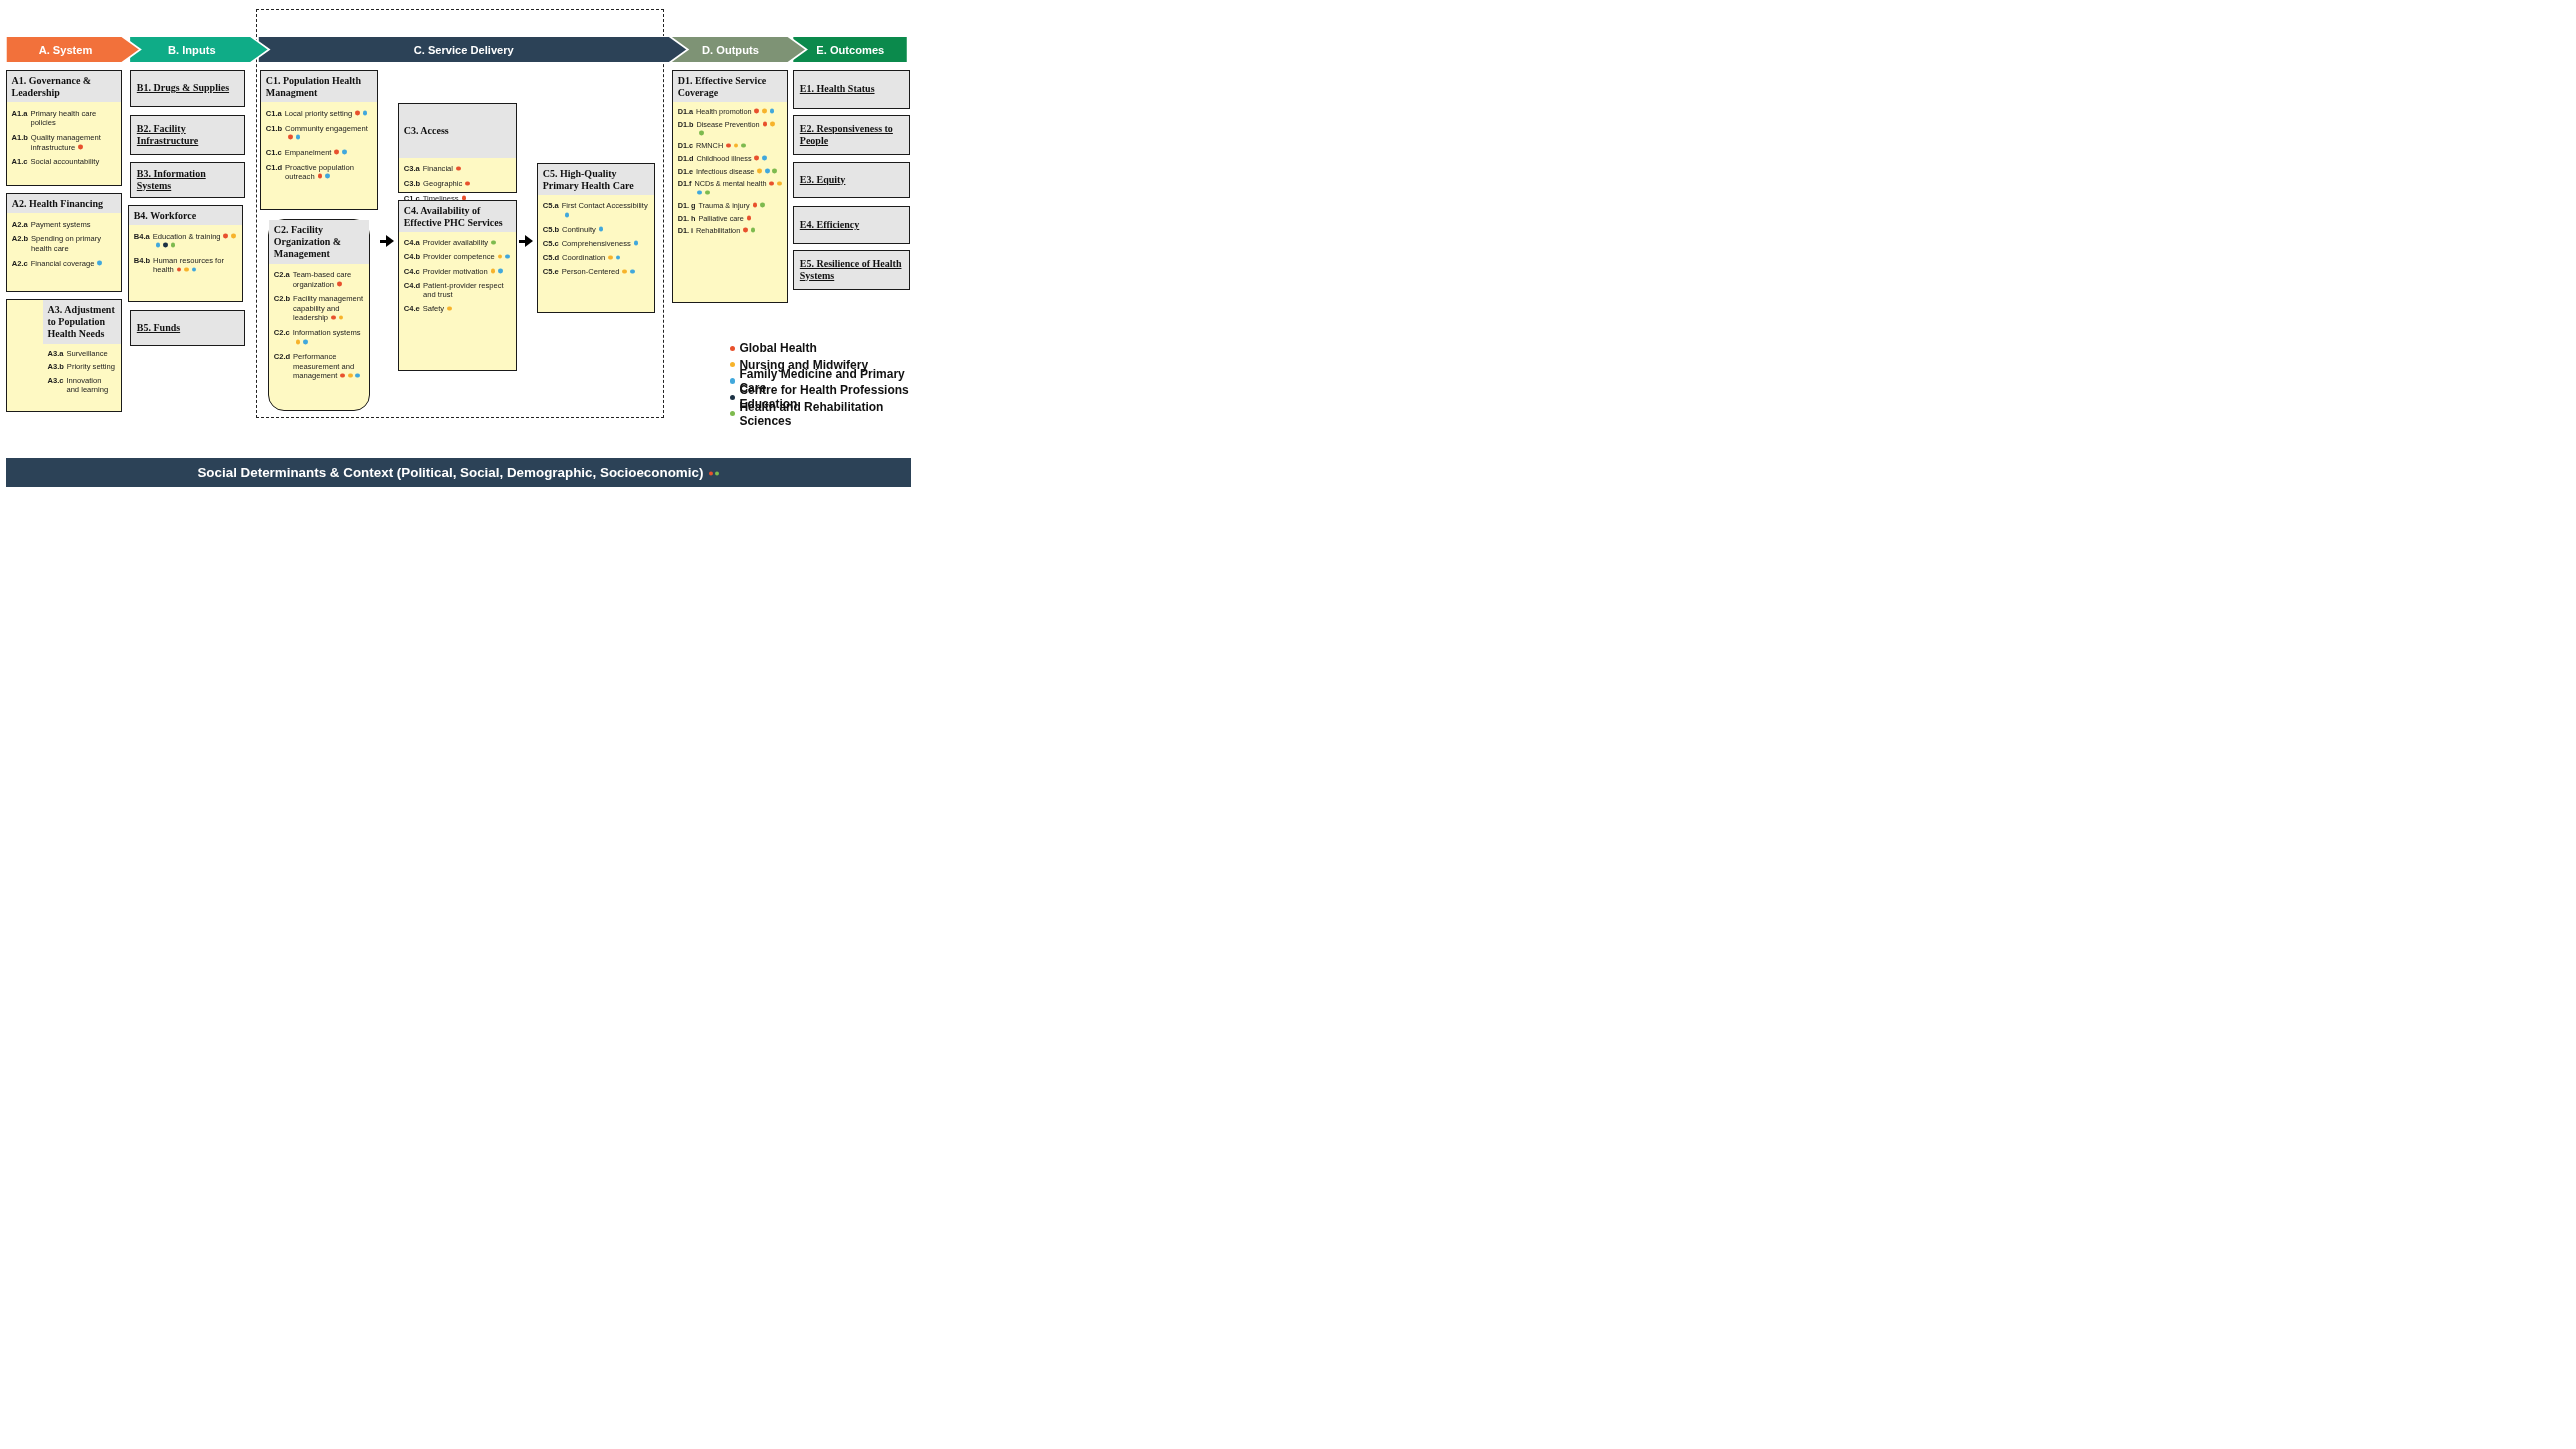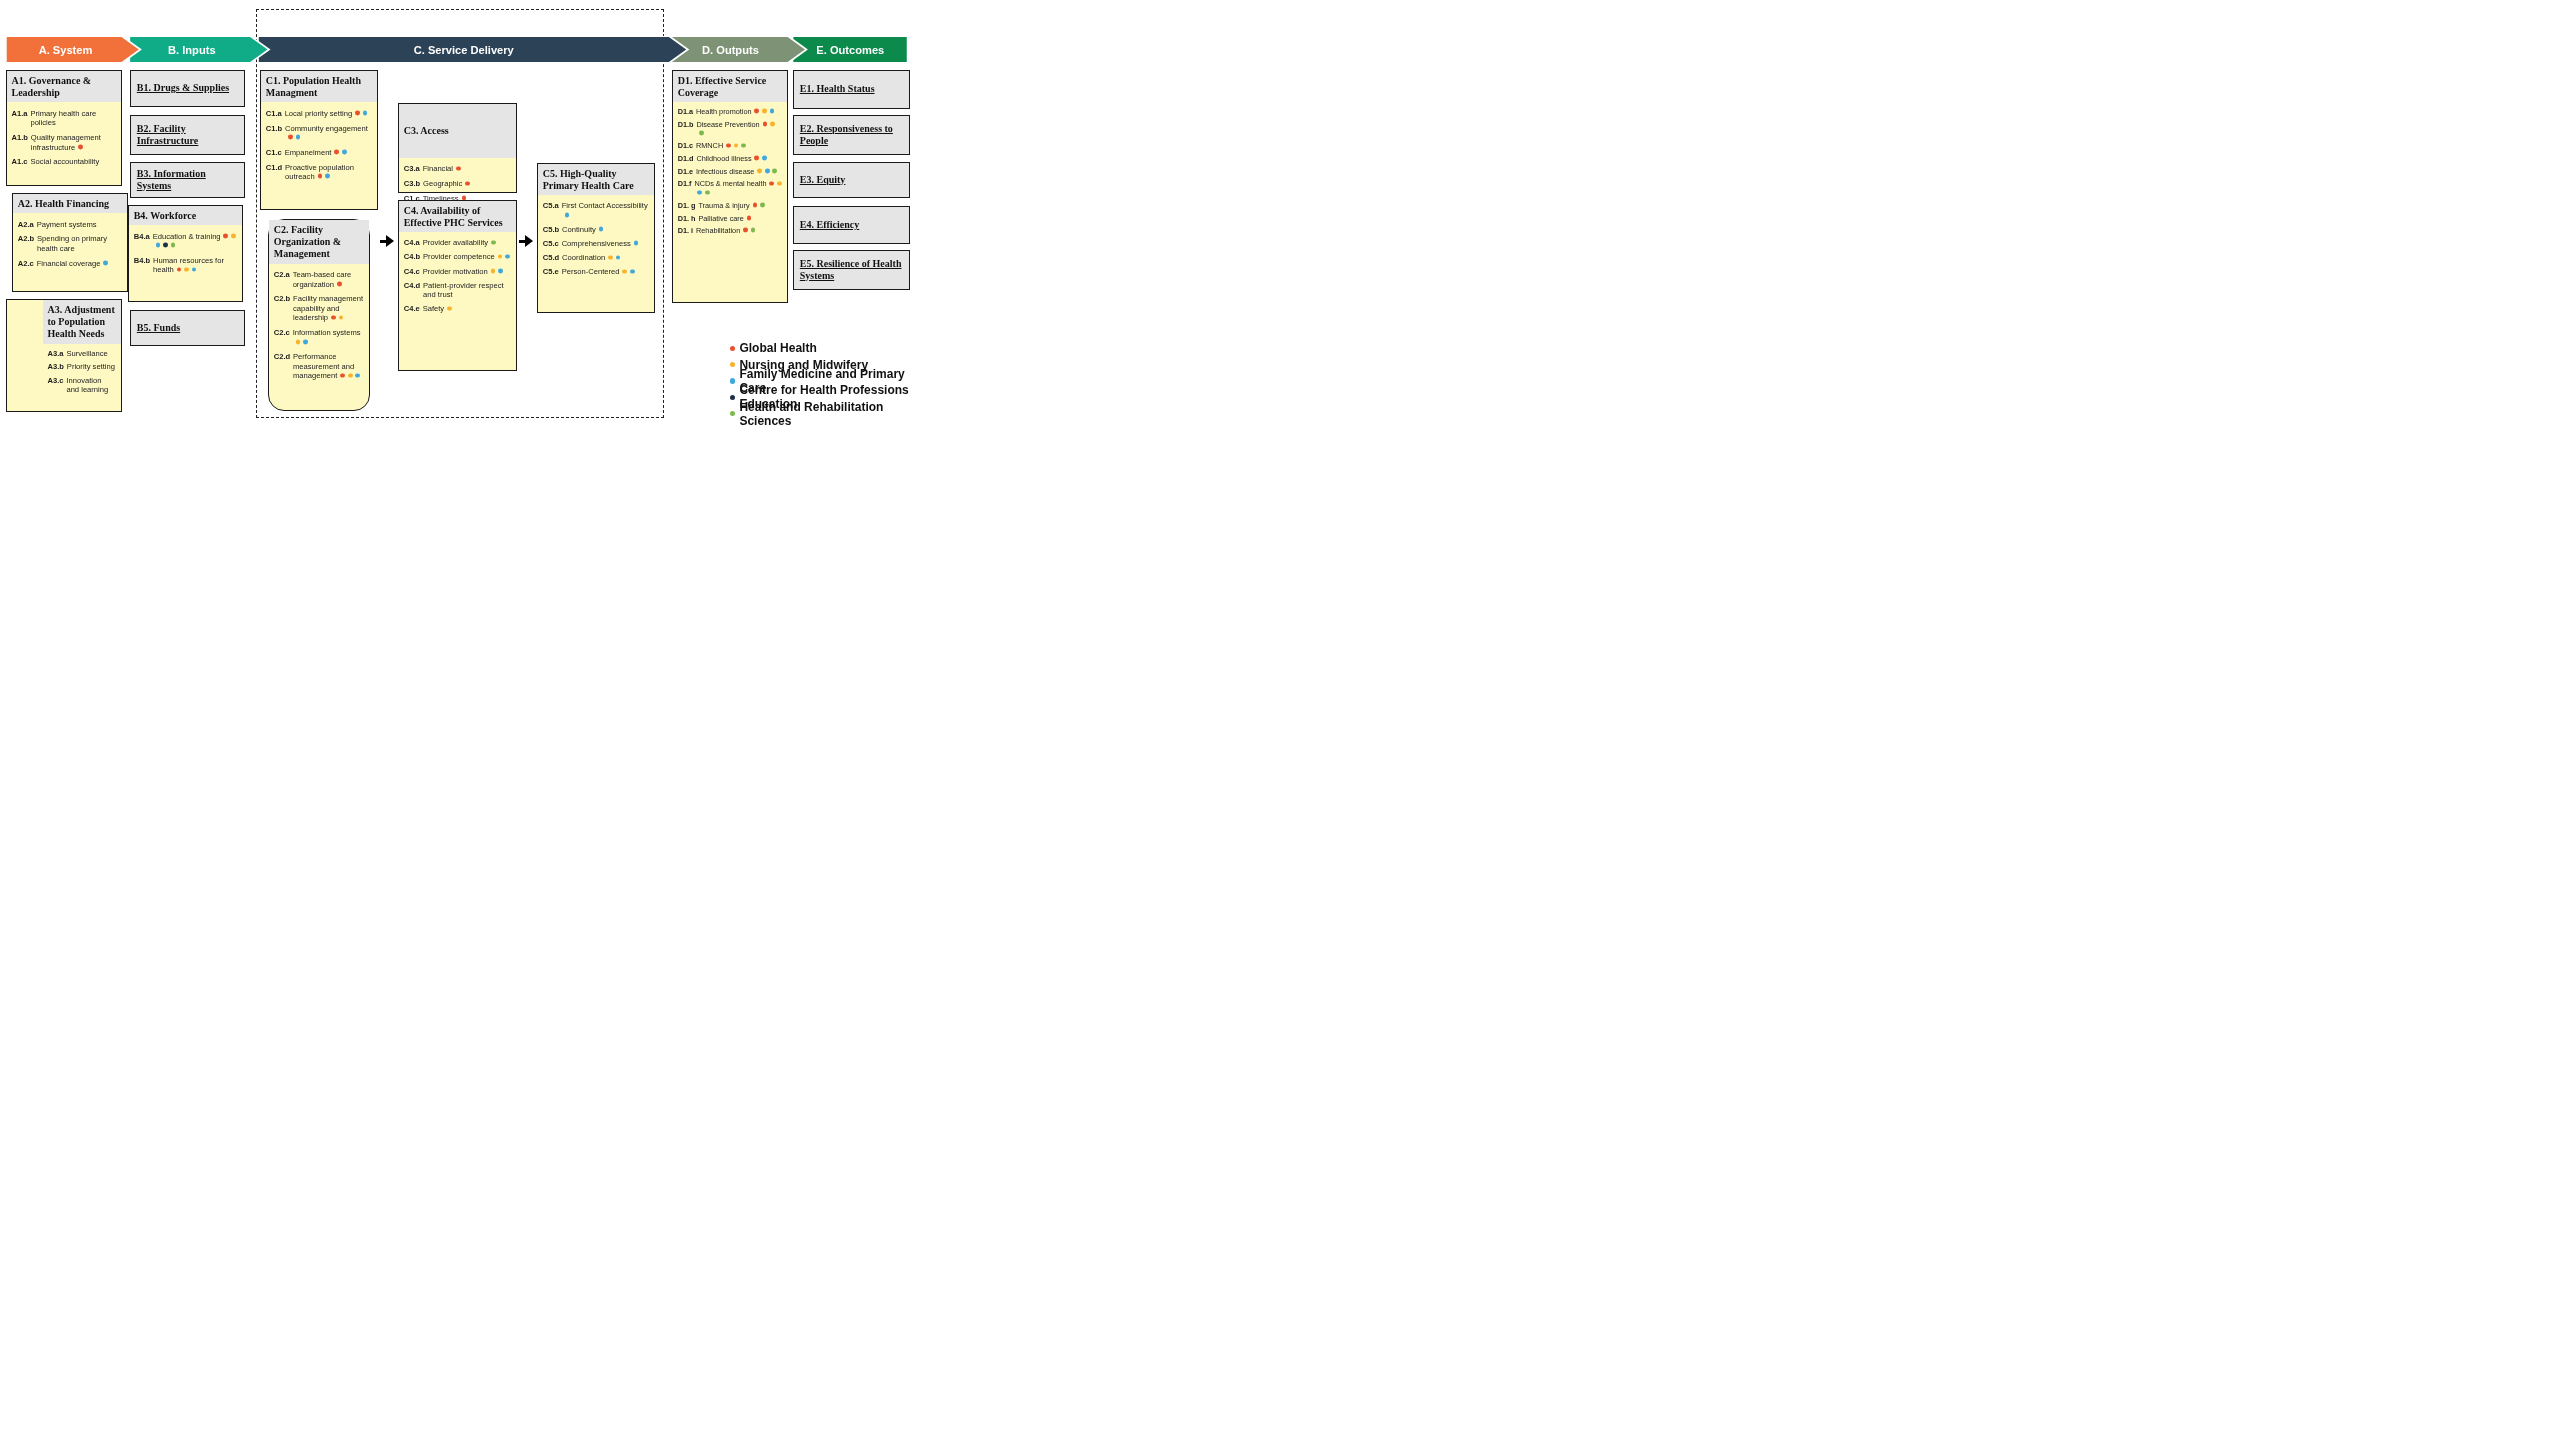--- a/index.html
+++ b/index.html
@@ -22,21 +22,21 @@
            padding:3.5px 4.7px;}
   .box.filled{background:#E5E5E5;}
   .box.filled .hd{height:100%;display:flex;align-items:center;padding:2.3px 5.8px;box-sizing:border-box;text-decoration:underline;}
   .box .bd{padding:1.2px 4.7px 2.3px 4.7px;}
   .item{display:flex;gap:2.9px;margin:5.3px 0;font-size:7.6px;line-height:1.25;color:#1c1c1c;}
   .item .code{font-weight:bold;white-space:nowrap;}
   .dot{display:inline-block;width:4.7px;height:4.7px;border-radius:50%;
        margin-left:2.9px;transform:translateY(-0.6px);}
 
   #box-A1{left:5.8px;top:70px;width:116px;height:116px;}
-  #box-A2{left:12px;top:193px;width:116px;height:99px;}
+  #box-A2{left:6px;top:193px;width:116px;height:99px;}
   #box-A3{left:5.8px;top:299px;width:116px;height:113px;padding-left:36px;}
   #box-A3 .item{margin:4.1px 0;}
   #box-B1{left:130px;top:70px;width:115px;height:37px;}
   #box-B2{left:130px;top:115px;width:115px;height:40px;}
   #box-B3{left:130px;top:162px;width:115px;height:36px;}
   #box-B4{left:128px;top:205px;width:115px;height:97px;}
   #box-B5{left:130px;top:310px;width:115px;height:36px;}
   #box-C1{left:260px;top:70px;width:118px;height:140px;}
   #box-C2{left:268px;top:219px;width:102px;height:192px;border-radius:16px;}
   #box-C3{left:398px;top:103px;width:119px;height:90px;}
@@ -120,20 +120,27 @@
       <div class="legend-row">
         <span class="legend-dot" style="background: rgb(28, 49, 68);"></span>
         <span class="legend-label">Centre for Health Professions Education</span>
       </div>
       <div class="legend-row">
         <span class="legend-dot" style="background: rgb(125, 186, 78);"></span>
         <span class="legend-label">Health and Rehabilitation Sciences</span>
       </div>
     </div>
 
+  <div id="footer">
+    <span class="ftxt">Social Determinants &amp; Context (Political, Social, Demographic, Socioeconomic)</span>
+    <span id="footer-dots">
+        <span class="dot" style="background: rgb(232, 81, 45);"></span>
+        <span class="dot" style="background: rgb(125, 186, 78);"></span>
+      </span>
+  </div>
 
 <div class="box" id="box-A1">
       <div class="hd">A1. Governance &amp; Leadership</div>
       <div class="bd">
         <div class="item">
           <span class="code">A1.a</span>
           <span class="txt">Primary health care policies</span>
         </div>
         <div class="item">
           <span class="code">A1.b</span>

